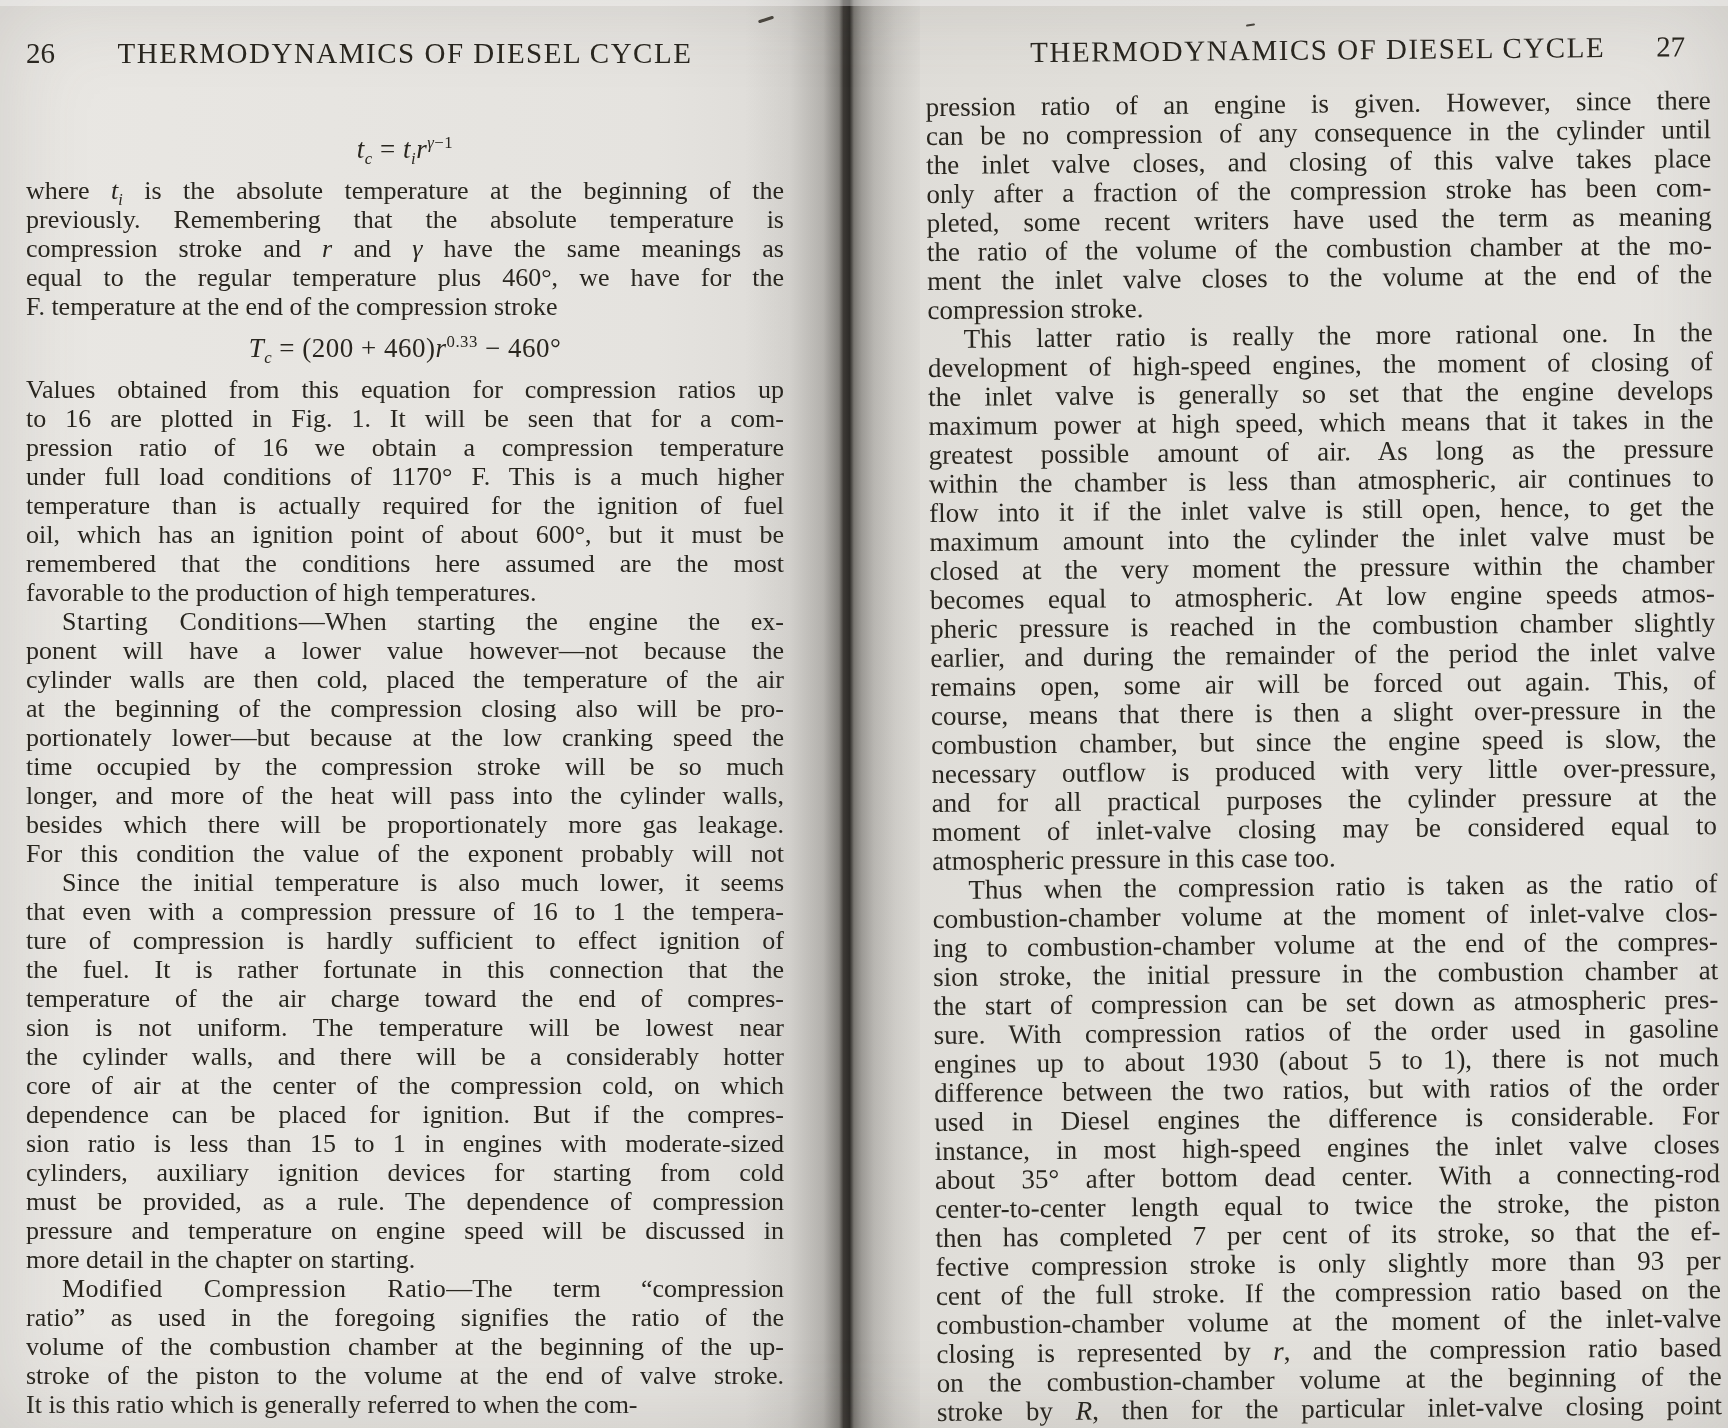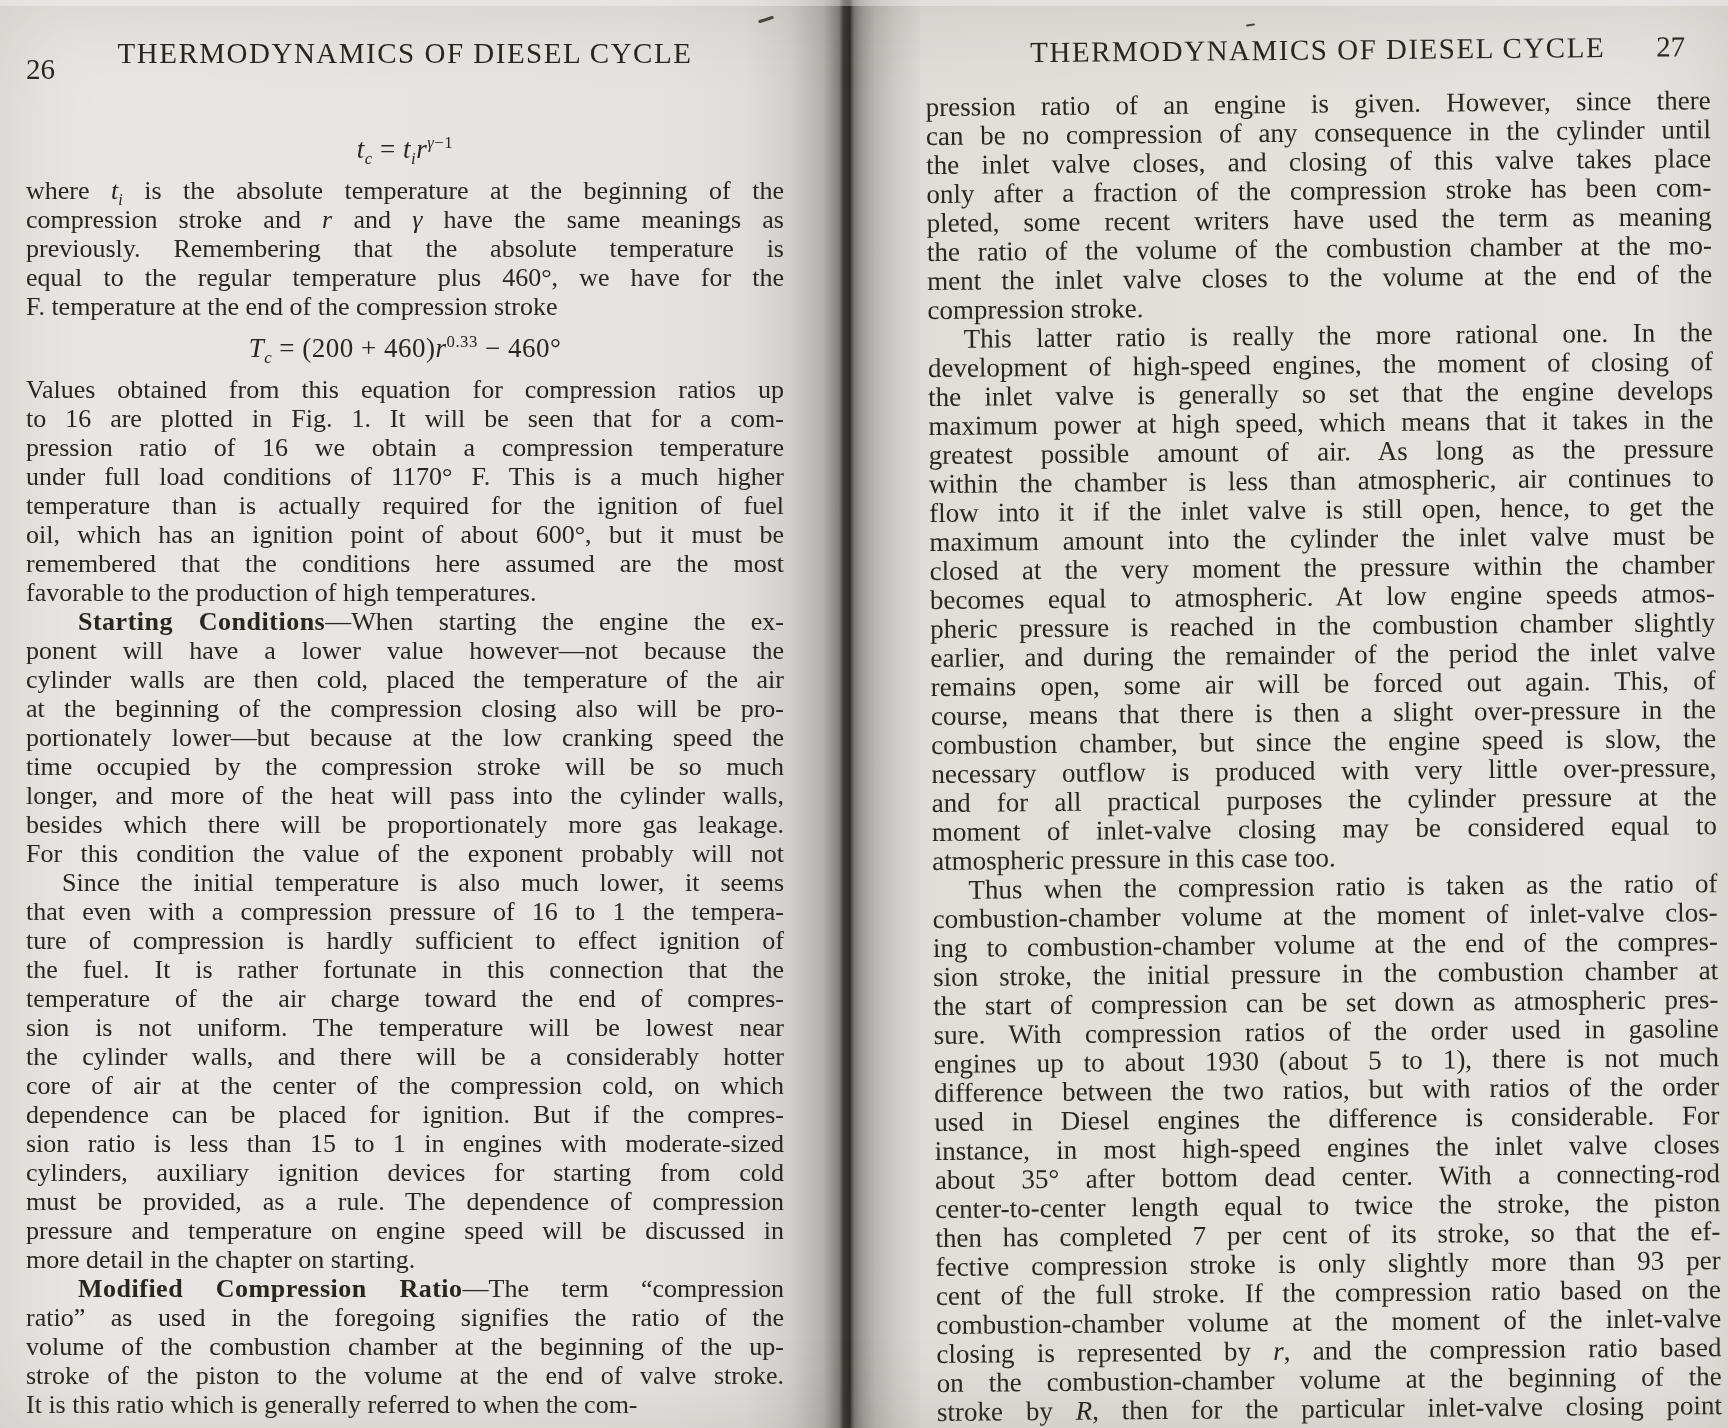--- a/index.html
+++ b/index.html
@@ -32,38 +32,38 @@
       rgba(30,27,22,0.09) 86%,
       rgba(30,27,22,0.02) 100%);
   }
   .page-col { position:absolute; z-index:3; }
   .header { position:relative; height:34px; }
   .running-title {
     text-align:center; font-size:29px; line-height:34px;
     letter-spacing:1.5px; white-space:nowrap;
   }
   .pageno { position:absolute; top:0; font-size:29px; line-height:34px; }
-  .pageno.left  { left:0;margin-top:16px; }
+  .pageno.left  { left:0; }
   .pageno.right { right:25px; }
 
   .body-lines { position:absolute; left:0; right:0; }
   .line, .line-indent, .line-last {
     height:29px; line-height:29px; overflow:visible; white-space:normal;
   }
   .line, .line-indent { text-align:justify; text-align-last:justify; }
   .line-indent { padding-left:36px; }
   .line-last { text-align:left; }
   .left-body  { font-size:26px; }
   .right-body { font-size:27px; }
   .formula {
     height:54px; display:flex; align-items:center; justify-content:center;
   }
   .formula .eq { font-size:27px; letter-spacing:0.5px; }
   i { font-style:italic; }
-  b { font-weight:bold; letter-spacing:0.5px;margin-left:16px; }
+  b { font-weight:normal; letter-spacing:0.5px; }
   sub, sup { font-size:62%; line-height:0; }
   sup { vertical-align:super; }
   sub { vertical-align:sub; }
   .speck { position:absolute; background:#4a463f; border-radius:2px; z-index:3; }
   .speck-1 { left:758px; top:18px; width:16px; height:3px; transform:rotate(-18deg); }
   .speck-2 { left:1246px; top:24px; width:9px; height:2px; transform:rotate(-10deg); }
 </style>
 </head>
 <body>
 
@@ -76,22 +76,22 @@
   <div class="page-col" style="left:26px; top:36px; width:758px;">
     <div class="header">
       <span class="pageno left">26</span>
       <div class="running-title">THERMODYNAMICS OF DIESEL CYCLE</div>
     </div>
     <div class="body-lines left-body" style="top:52px; position:relative; left:0;">
         <div class="formula">
           <span class="eq"><i>t</i><sub><i>c</i></sub> = <i>t</i><sub><i>i</i></sub><i>r</i><sup><i>γ</i>−1</sup></span>
         </div>
         <div class="line">where <i>t</i><sub><i>i</i></sub> is the absolute temperature at the beginning of the</div>
+        <div class="line">previously.  Remembering that the absolute temperature is</div>
         <div class="line">compression stroke and <i>r</i> and <i>γ</i> have the same meanings as</div>
-        <div class="line">previously.  Remembering that the absolute temperature is</div>
         <div class="line">equal to the regular temperature plus 460°, we have for the</div>
         <div class="line-last">F. temperature at the end of the compression stroke</div>
         <div class="formula">
           <span class="eq"><i>T</i><sub><i>c</i></sub> = (200 + 460)<i>r</i><sup>0.33</sup> − 460°</span>
         </div>
         <div class="line">Values obtained from this equation for compression ratios up</div>
         <div class="line">to 16 are plotted in Fig. 1.  It will be seen that for a com-</div>
         <div class="line">pression ratio of 16 we obtain a compression temperature</div>
         <div class="line">under full load conditions of 1170° F.  This is a much higher</div>
         <div class="line">temperature than is actually required for the ignition of fuel</div>

